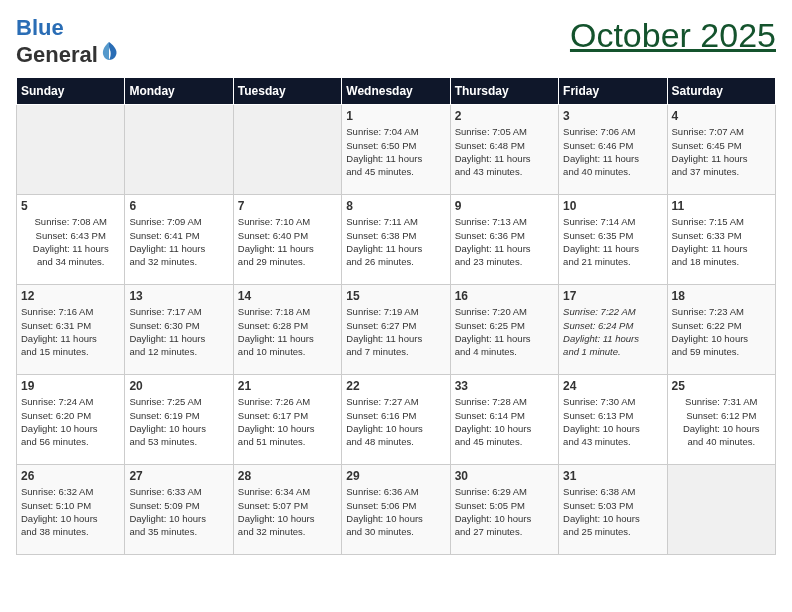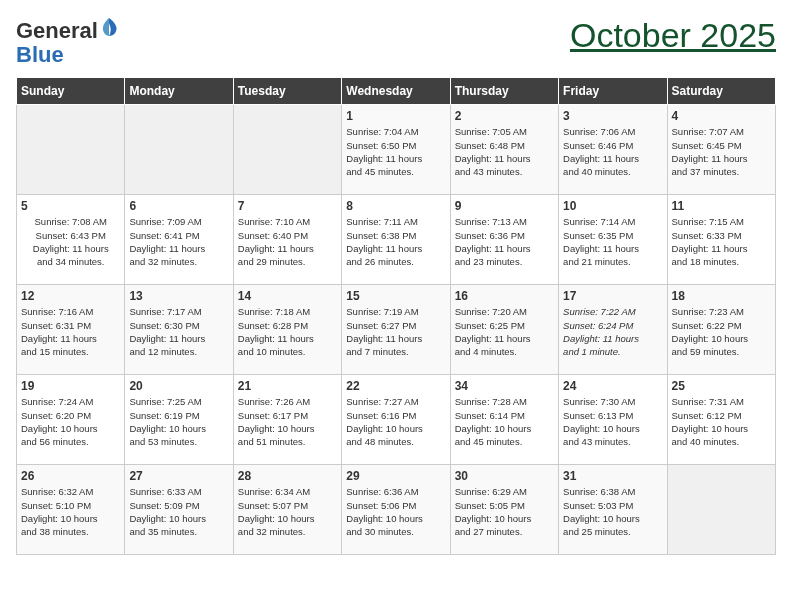--- a/index.html
+++ b/index.html
@@ -44,21 +44,21 @@
     .location {
       font-size: 14px;
       color: #555;
     }
     .calendar {
       width: 100%;
       border-collapse: collapse;
       font-size: 11px;
     }
     .calendar th {
-      background: #404040;
+      background: #0f172a;
       color: #fff;
       padding: 6px 4px;
       text-align: left;
       font-size: 12px;
       font-weight: bold;
       border: 1px solid #fff;
     }
     .calendar td {
       border: 1px solid #ccc;
       vertical-align: top;
@@ -88,27 +88,27 @@
       background: #f0f0f0 !important;
     }
   </style>
 </head>
 <body>
 
 <div class="header">
   <div class="logo">
     <div>
       <div class="logo-text">
+        <span class="logo-blue">Blue</span>
+      </div>
+      <div class="logo-text">
         <span class="logo-general">General</span><svg class="logo-icon" viewBox="0 0 18 22">
             <path d="M9 2 C9 2 14 5 16 10 C18 15 14 20 9 20 C9 20 12 15 10 10 C8 5 9 2 9 2 Z" fill="#2a6db5"></path>
             <path d="M9 2 C9 2 4 6 3 11 C2 16 6 20 9 20" fill="#5599cc"></path>
           </svg>
-      </div>
-      <div class="logo-text">
-        <span class="logo-blue">Blue</span>
       </div>
     </div>
   </div>
   <div class="title-block">
     <div class="month-title">October 2025</div>
   </div>
 </div>
 
 <table class="calendar">
   <thead>
@@ -281,36 +281,36 @@
 and 51 minutes.</div>
         </td>
         <td>
           <div class="day-num">22</div>
           <div class="day-info" style="white-space: pre-line;">Sunrise: 7:27 AM
 Sunset: 6:16 PM
 Daylight: 10 hours
 and 48 minutes.</div>
         </td>
         <td>
-          <div class="day-num">34</div>
+          <div class="day-num">33</div>
           <div class="day-info" style="white-space: pre-line;">Sunrise: 7:28 AM
 Sunset: 6:14 PM
 Daylight: 10 hours
 and 45 minutes.</div>
         </td>
         <td>
           <div class="day-num">24</div>
           <div class="day-info" style="white-space: pre-line;">Sunrise: 7:30 AM
 Sunset: 6:13 PM
 Daylight: 10 hours
 and 43 minutes.</div>
         </td>
         <td>
           <div class="day-num">25</div>
-          <div class="day-info" style="white-space: pre-line;">Sunrise: 7:31 AM
+          <div class="day-info" style="white-space: pre-line; text-align: center;">Sunrise: 7:31 AM
 Sunset: 6:12 PM
 Daylight: 10 hours
 and 40 minutes.</div>
         </td>
       </tr>
       <tr>
         <td>
           <div class="day-num">26</div>
           <div class="day-info" style="white-space: pre-line;">Sunrise: 6:32 AM
 Sunset: 5:10 PM

